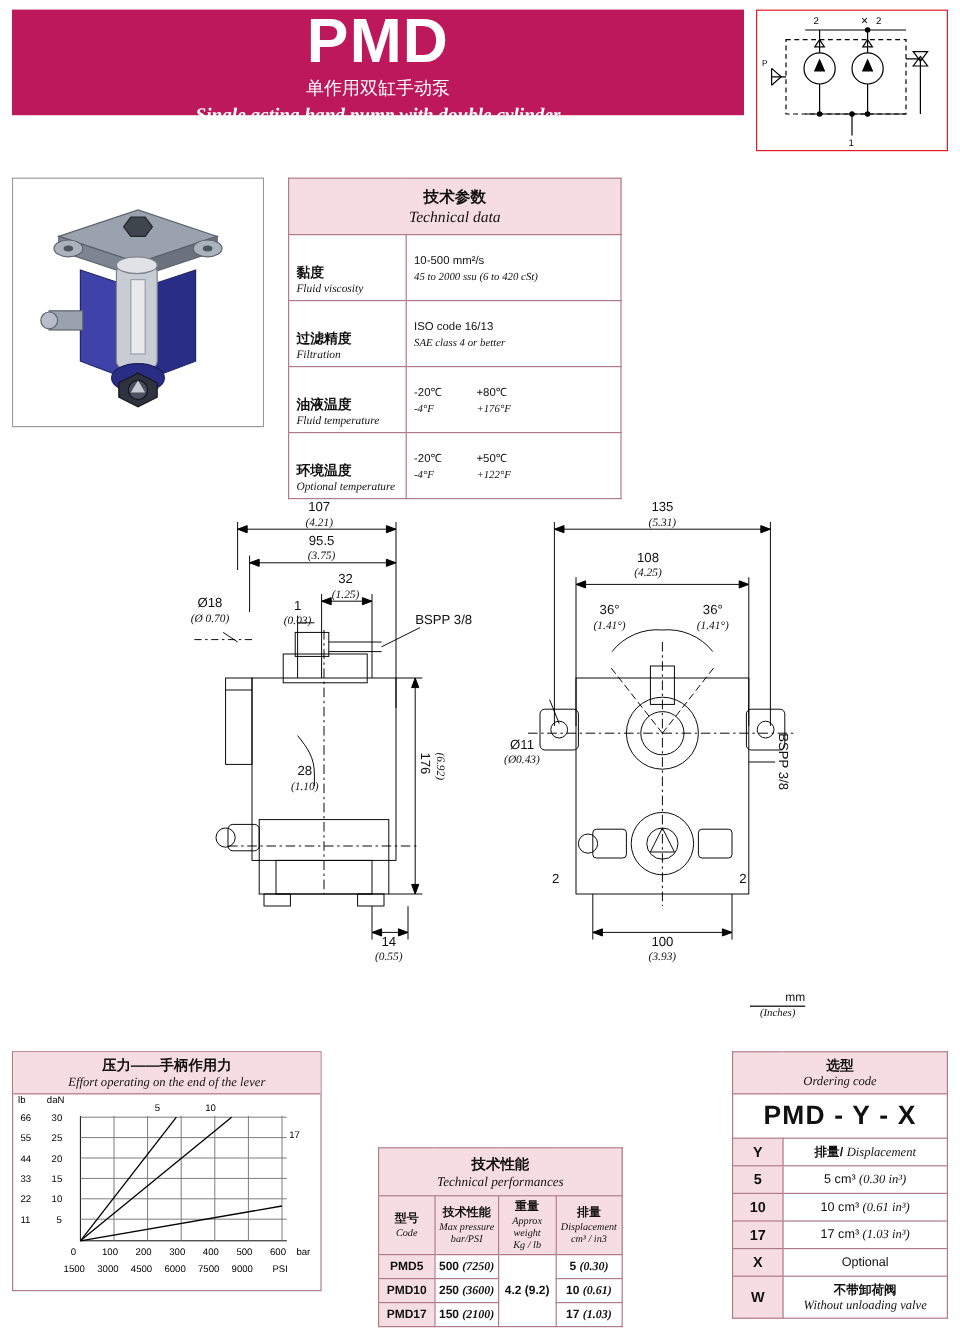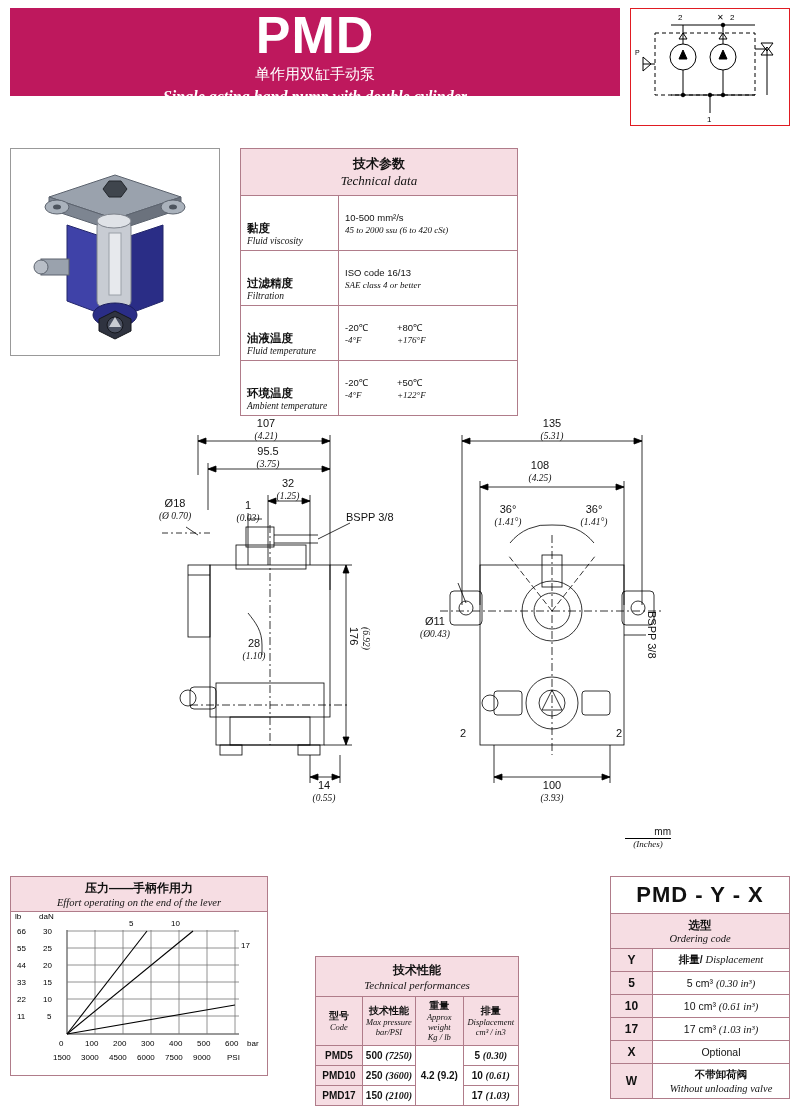--- a/index.html
+++ b/index.html
@@ -247,21 +247,21 @@
         <span class="tt-a">-20℃</span><span class="tt">+80℃</span>
       </span>
       <span class="val-2 tline">
         <span class="tt-a">-4°F</span><span class="tt">+176°F</span>
       </span>
     </td>
   </tr>
   <tr>
     <td class="tcol-l">
       <span class="lbl-cn tline">环境温度</span>
-      <span class="lbl-en tline">Ambient temperature</span>
+      <span class="lbl-en tline">Optional temperature</span>
     </td>
     <td>
       <span class="val-1 tline">
         <span class="tt-a">-20℃</span><span class="tt">+50℃</span>
       </span>
       <span class="val-2 tline">
         <span class="tt-a">-4°F</span><span class="tt">+122°F</span>
       </span>
     </td>
   </tr>
@@ -576,27 +576,27 @@
       <span>17</span>
       <span class="it">(1.03)</span>
     </td>
   </tr>
 </tbody>
   </table>
 
 <table class="abs order-table">
   <tbody>
       <tr>
-    <td class="order-code-row" colspan="2">PMD - Y - X</td>
-  </tr>
-  <tr>
     <td class="order-head" colspan="2">
       <div class="cn">选型</div>
       <div class="en">Ordering code</div>
     </td>
+  </tr>
+  <tr>
+    <td class="order-code-row" colspan="2">PMD - Y - X</td>
   </tr>
   <tr>
     <td class="ol">Y</td>
     <td class="orr">
       <span class="cn">排量/</span>
       <span class="en">Displacement</span>
     </td>
   </tr>
   <tr>
     <td class="ol">5</td>

